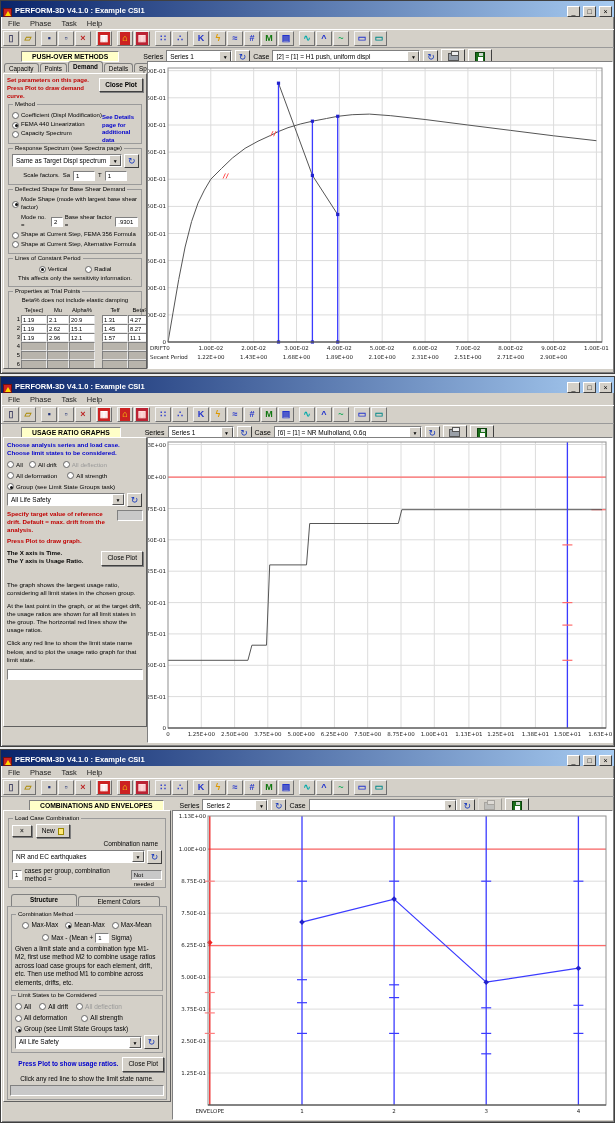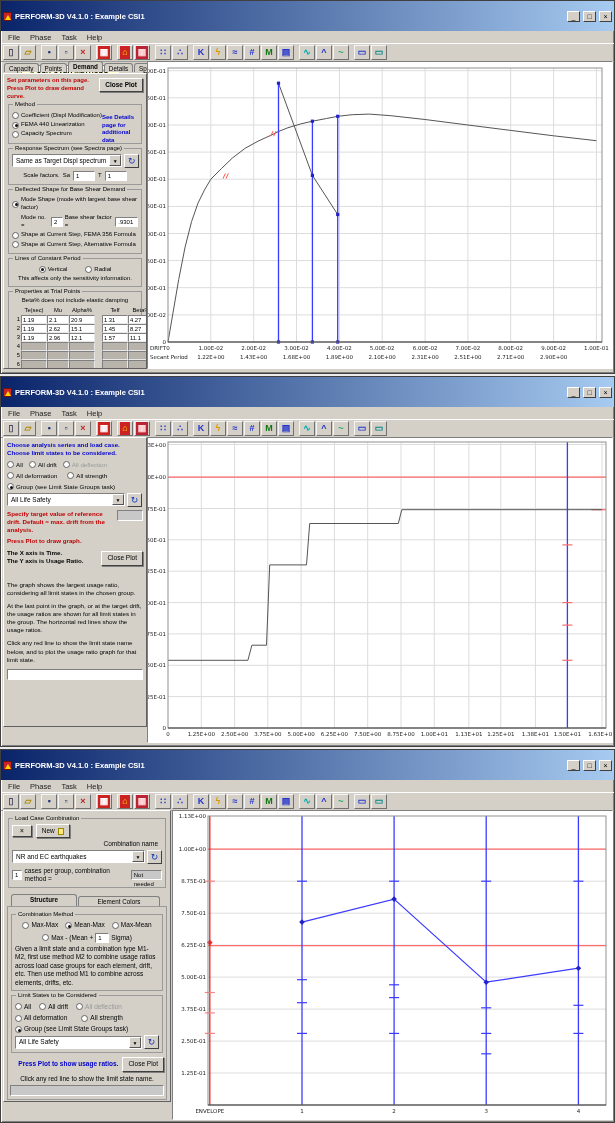--- a/index.html
+++ b/index.html
@@ -1,21 +1,21 @@
 <!DOCTYPE html>
 <html><head>
 <meta charset="utf-8">
 <style>
   html,body{margin:0;padding:0;width:615px;height:1123px;overflow:hidden;background:#ececec;
     font-family:"Liberation Sans",sans-serif;-webkit-font-smoothing:none;}
   *{box-sizing:border-box;}
   .win{position:absolute;left:0;width:615px;background:#d4d0c8;
     border:1px solid #404040;box-shadow:inset 1px 1px 0 #ffffff, inset -1px -1px 0 #808080;}
   
-  .tbar{height:30px;background:linear-gradient(90deg,#0a246a,#a6caf0);display:flex;align-items:center;padding:0 2px;gap:3px;}
+  .tbar{height:16px;background:linear-gradient(90deg,#0a246a,#a6caf0);display:flex;align-items:flex-end;padding:0 2px;gap:3px;}
   .ttl{color:#fff;font-size:7.5px;font-weight:bold;flex:1;white-space:nowrap;line-height:13px;}
   .appicon{width:9px;height:9px;background:#cc2222;border:1px solid #701010;position:relative;flex:0 0 auto;}
   .appicon:after{content:"";position:absolute;left:1px;top:2px;border-left:3px solid transparent;border-right:3px solid transparent;border-bottom:5px solid #ffd800;}
   .wbtn{width:13px;height:11px;background:#d4d0c8;border:1px solid;border-color:#fff #404040 #404040 #fff;
     font-size:7px;line-height:9px;text-align:center;color:#000;flex:0 0 auto;}
   .menu{height:12px;display:flex;font-size:7.5px;padding-left:2px;align-items:center;color:#222;}
   .menu span{padding:0 5px;}
   .tools{height:19px;display:flex;align-items:center;padding:1px 2px;border-top:1px solid #fff;border-bottom:1px solid #9a9a9a;}
   .tbtn{width:16px;height:15px;margin-right:1px;border:1px solid;border-color:#f4f4f4 #707070 #707070 #f4f4f4;
     display:flex;align-items:center;justify-content:center;font-size:9px;font-weight:bold;background:#d4d0c8;flex:0 0 auto;}

